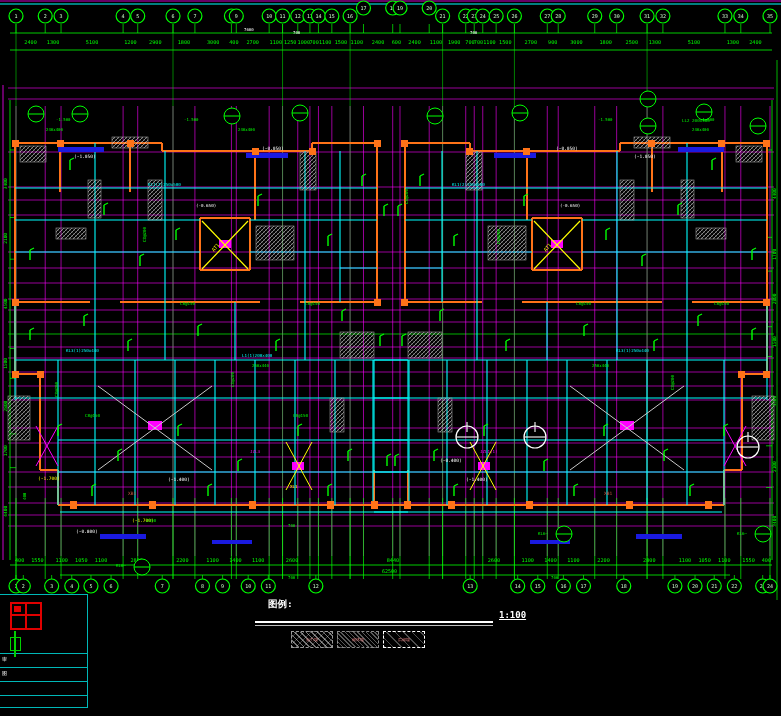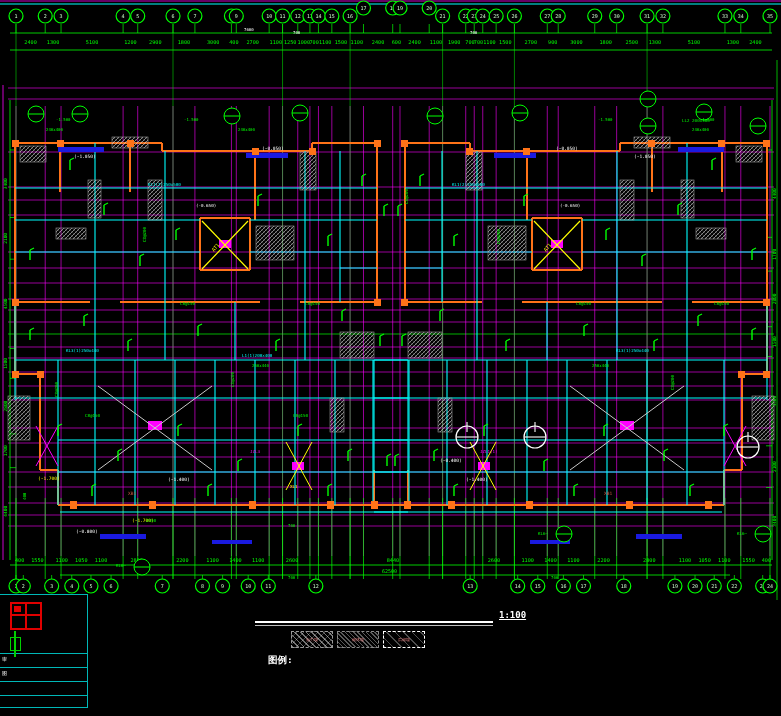--- a/index.html
+++ b/index.html
@@ -5,21 +5,21 @@
   html,body{margin:0;padding:0;background:#000;}
   #stage{position:relative;width:781px;height:716px;background:#000;overflow:hidden;
          font-family:"DejaVu Sans Mono",monospace;}
   #cad{position:absolute;left:0;top:0;}
   .ov{position:absolute;color:#fff;white-space:nowrap;}
   #title{left:257px;top:602px;font-family:"DejaVu Sans",sans-serif;font-weight:bold;
          font-size:13px;letter-spacing:1px;}
   #title-underline{left:255px;top:621px;width:238px;height:2px;background:#fff;}
   #title-underline2{left:255px;top:625px;width:238px;height:1px;background:#bbb;}
   #scale{left:499px;top:610px;font-size:9px;font-weight:bold;text-decoration:underline;}
-  #legend-label{left:268px;top:654px;font-size:9.5px;font-weight:bold;}
+  #legend-label{left:268px;top:598px;font-size:9.5px;font-weight:bold;}
   #legend{left:291px;top:631px;display:flex;gap:4px;}
   .lg-box{width:40px;height:15px;position:relative;display:flex;align-items:center;justify-content:center;
           font-size:4px;color:#e08080;
           background:repeating-linear-gradient(45deg,rgba(255,255,255,.45) 0 1px,transparent 1px 4px),
                      repeating-linear-gradient(-45deg,rgba(255,255,255,.25) 0 1px,transparent 1px 5px);}
   .lg-1{border:1px dashed #9a9a9a;}
   .lg-2{border:1px dashed #8a8a8a;background:repeating-linear-gradient(45deg,rgba(255,255,255,.35) 0 1px,transparent 1px 3px);}
   .lg-3{border:1px dashed #ffffff;background:repeating-linear-gradient(45deg,rgba(255,255,255,.30) 0 1px,transparent 1px 6px);}
   
   #tblock{left:0px;top:594px;width:87px;height:113px;border-right:1.2px solid #00b8b8;

